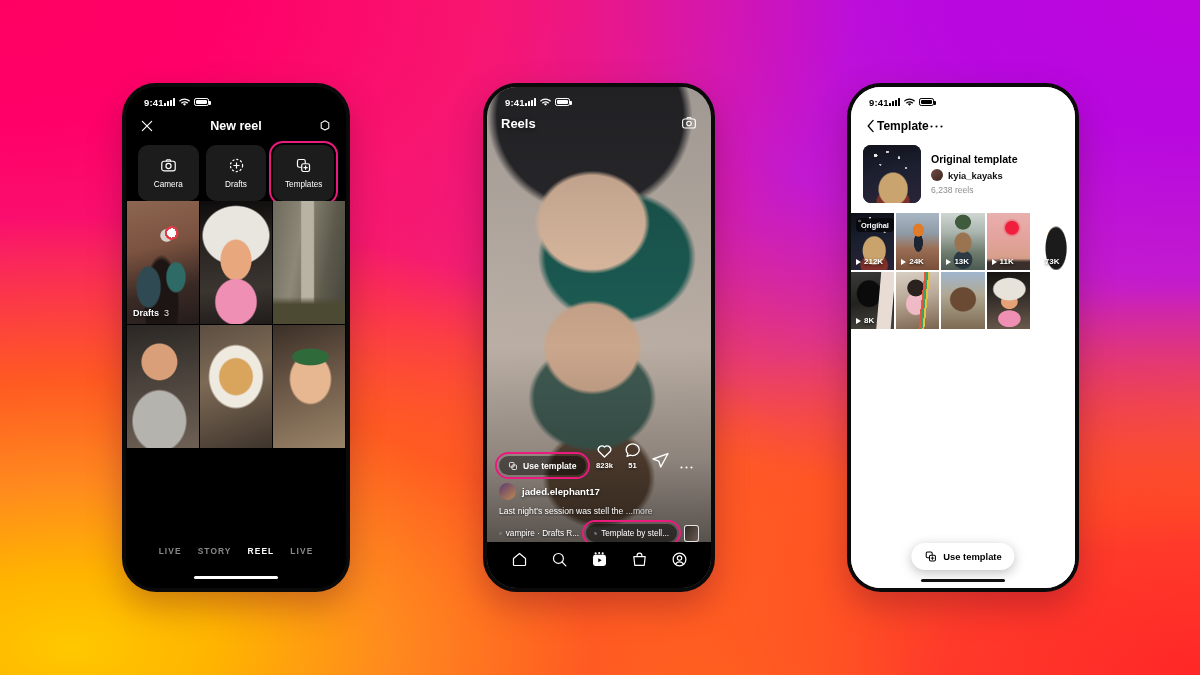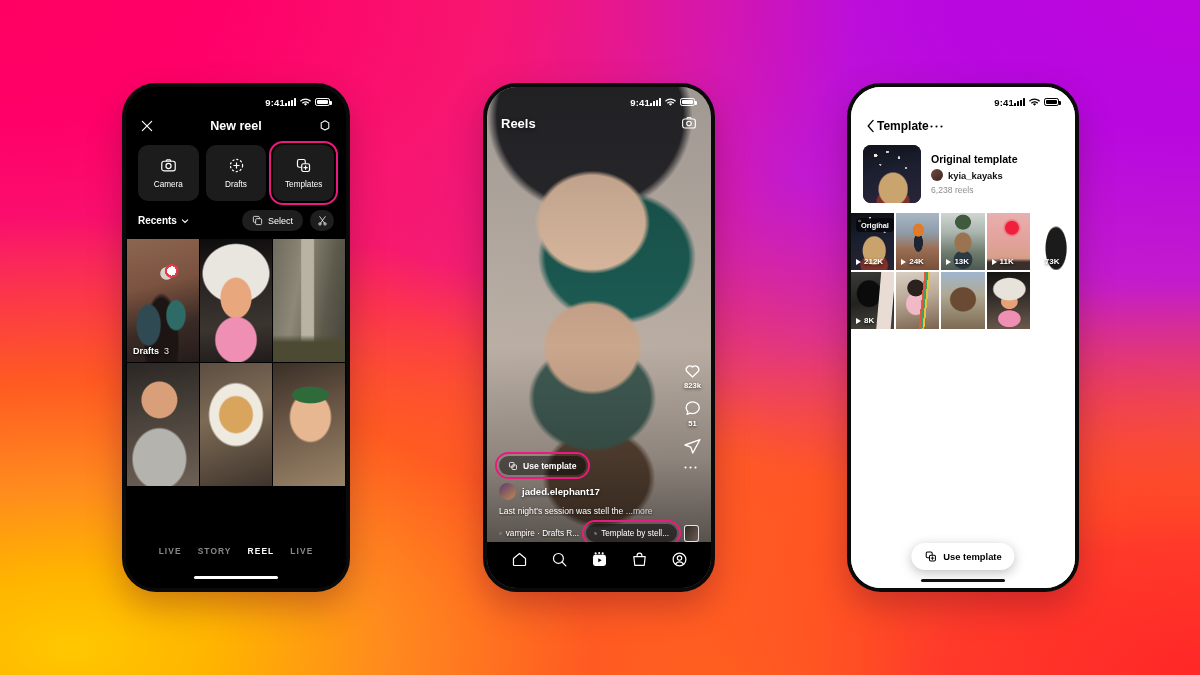--- a/index.html
+++ b/index.html
@@ -23,21 +23,21 @@
 
   #phone1 { left:122px; top:83px; width:228px; height:509px; background:#000;
             border:4px solid #0a0a0a; }
   #phone2 { left:483px; top:83px; width:232px; height:509px; background:#000;
             border:4px solid #0a0a0a; }
   #phone3 { left:847px; top:83px; width:232px; height:509px; background:#fff;
             border:4px solid #0a0a0a; }
 
   
   .statusbar { height:26px; display:flex; align-items:center;
-               justify-content:flex-end; padding:4px 16px 0 18px;
+               justify-content:flex-start; padding:4px 16px 0 18px;
                font-size:9.5px; font-weight:bold; letter-spacing:.2px; position:relative; z-index:6;}
   .sb-dark { color:#fff; } .sb-light { color:#000; }
   .sb-right { display:flex; align-items:center; gap:4px; }
   .bars { display:flex; align-items:flex-end; gap:1px; height:8px; }
   .bars i { width:2px; background:currentColor; border-radius:.5px; display:block;}
   .bars i:nth-child(1){height:3px;} .bars i:nth-child(2){height:5px;}
   .bars i:nth-child(3){height:6.5px;} .bars i:nth-child(4){height:8px;}
   .batt { width:15px; height:8px; border:1.2px solid currentColor; border-radius:2.2px;
           position:relative; }
   .batt::after { content:""; position:absolute; inset:1px; background:currentColor;
@@ -79,22 +79,22 @@
   .homebar { width:84px; height:3.4px; background:#fff; border-radius:3px;
              position:absolute; bottom:9px; left:50%; transform:translateX(-50%); }
   .homebar.dk { background:#111; }
 
   
   .p2-bg { position:absolute; inset:0; }
   .p2-head { position:absolute; top:24px; left:0; right:0; display:flex;
              align-items:center; justify-content:space-between; padding:4px 14px;
              color:#fff; z-index:5; }
   .p2-title { font-size:13px; font-weight:bold; text-shadow:0 1px 4px rgba(0,0,0,.5);}
-  .p2-actions { position:absolute; right:9px; bottom:118px; z-index:5;
-                display:flex; flex-direction:column; align-items:flex-start; gap:9px;
+  .p2-actions { position:absolute; right:17px; bottom:118px; z-index:5;
+                display:flex; flex-direction:row; align-items:flex-end; gap:9px;
                 color:#fff; }
   .act { display:flex; flex-direction:column; align-items:center; gap:1px; }
   .act span { font-size:7.6px; font-weight:bold; text-shadow:0 1px 3px rgba(0,0,0,.7);}
   .p2-bottom { position:absolute; left:0; right:0; bottom:46px; padding:0 12px;
                z-index:5; color:#fff; }
   .usetpl { display:inline-flex; align-items:center; gap:5px; height:19px;
             border-radius:10px; background:rgba(0,0,0,.45); padding:0 9px;
             font-size:8.6px; font-weight:bold; outline:2.2px solid #EA1A7F;
             outline-offset:2px; margin-bottom:8px; }
   .p2-user { display:flex; align-items:center; gap:6px; margin-bottom:6px; }
@@ -202,44 +202,20 @@
         <div class="p1-card hl">
           <svg width="17" height="17" viewBox="0 0 24 24">
               <rect x="3.5" y="3.5" width="11" height="11" rx="2.4" fill="none" stroke="#fff" stroke-width="1.7"></rect>
               <rect x="9.5" y="9.5" width="11" height="11" rx="2.4" fill="#1c1c1c" stroke="#fff" stroke-width="1.7"></rect>
               <path d="M15 12.6v4.8M12.6 15h4.8" stroke="#fff" stroke-width="1.6" stroke-linecap="round"></path>
             </svg>
           <span class="lbl">Templates</span>
         </div>
       </div>
 
-      <div class="p1-bar">
-        <span class="p1-recents">
-          <span>Recents</span>
-          <svg width="8" height="8" viewBox="0 0 12 12">
-              <path d="M2 4.2 6 8.2l4-4" fill="none" stroke="#fff" stroke-width="1.6" stroke-linecap="round"></path>
-            </svg>
-        </span>
-        <span class="p1-tools">
-          <span class="pill">
-            <svg width="11" height="11" viewBox="0 0 24 24">
-                <rect x="3" y="3" width="13" height="13" rx="2.4" fill="none" stroke="#fff" stroke-width="1.7"></rect>
-                <rect x="8" y="8" width="13" height="13" rx="2.4" fill="#1e1e1e" stroke="#fff" stroke-width="1.7"></rect>
-              </svg>
-            <span>Select</span>
-          </span>
-          <span class="pill round">
-            <svg width="11" height="11" viewBox="0 0 24 24">
-                <path d="M6 3.5 16.5 18M18 3.5 7.5 18" stroke="#fff" stroke-width="1.7" stroke-linecap="round"></path>
-                <circle cx="6.5" cy="19.5" r="2.6" fill="none" stroke="#fff" stroke-width="1.7"></circle>
-                <circle cx="17.5" cy="19.5" r="2.6" fill="none" stroke="#fff" stroke-width="1.7"></circle>
-              </svg>
-          </span>
-        </span>
-      </div>
 
       <div class="p1-grid">
         <div class="p1-cell">
           <div class="ph" style="background:
             radial-gradient(circle at 55% 28%, #d8d2cc 0 6%, rgba(0,0,0,0) 7%),
             linear-gradient(165deg,#8d6651 0%,#7a523f 38%,#3a2a26 70%,#241c1a 100%)"></div>
           <div class="ph" style="background:
             radial-gradient(ellipse at 30% 70%, #2f4a52 0 16%, rgba(0,0,0,0) 18%),
             radial-gradient(ellipse at 68% 62%, #2f6b66 0 13%, rgba(0,0,0,0) 15%),
             radial-gradient(ellipse at 48% 84%, #1c1513 0 30%, rgba(0,0,0,0) 34%)"></div>

